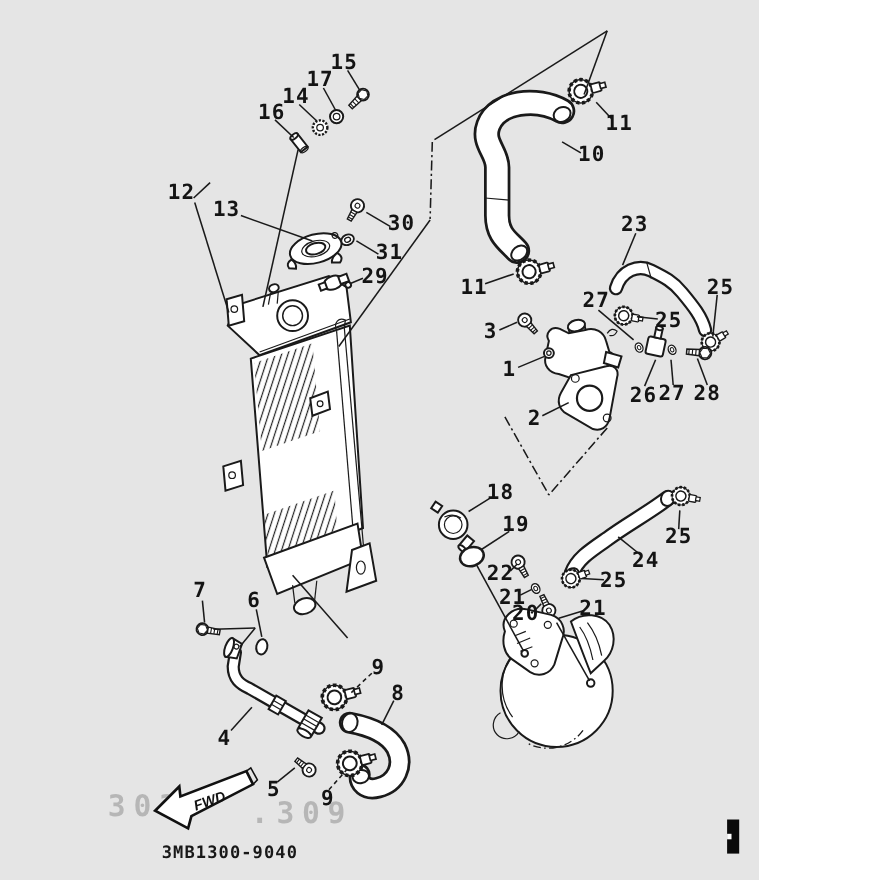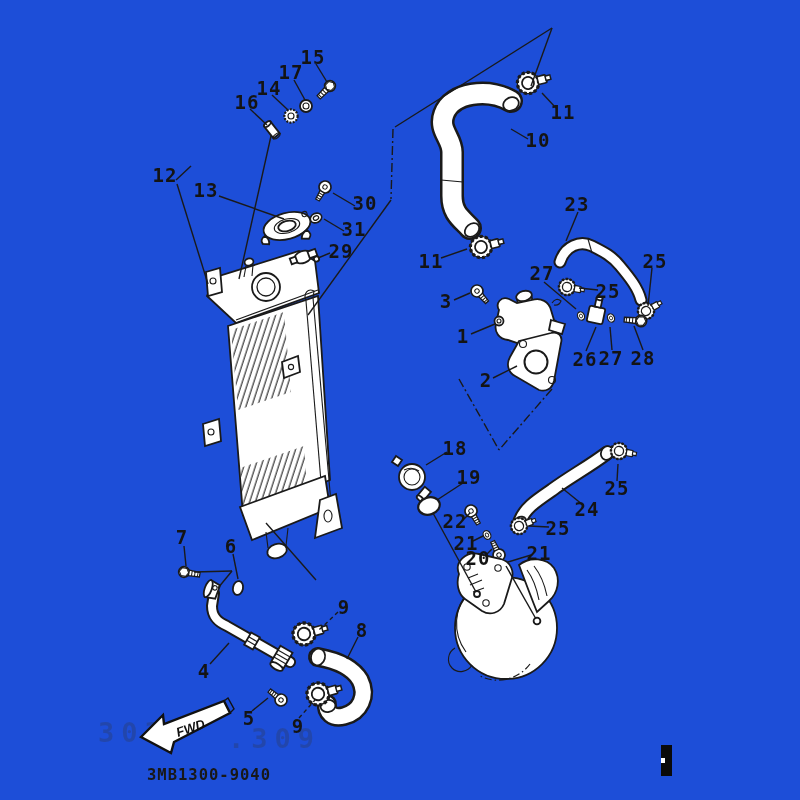--- a/index.html
+++ b/index.html
@@ -1,16 +1,16 @@
 <!DOCTYPE html>
 <html><head>
 <meta charset="utf-8">
 <style>
   html,body{margin:0;padding:0;background:#fff;}
-  #stage{position:relative;width:800px;height:800px;background:#1d4ed8;overflow:hidden;
+  #stage{position:relative;width:690px;height:800px;background:#e5e5e5;overflow:hidden;
          font-family:"Liberation Sans",sans-serif;}
   svg{position:absolute;left:0;top:0;}
   .part{fill:#ffffff;stroke:#1a1a1a;stroke-width:1.8;}
   .thin{fill:none;stroke:#1a1a1a;stroke-width:1.1;}
   .leader{stroke:#1a1a1a;stroke-width:1.4;fill:none;}
   .leader.dashed{stroke-dasharray:4 3.2;}
   .leader.phantom{stroke-dasharray:9 3 2 3;}
   #callout-layer text{font:bold 19px "DejaVu Sans Mono",monospace;fill:#141414;
       text-anchor:middle;dominant-baseline:central;letter-spacing:1px;}
   .wm{font:bold 27px "DejaVu Sans Mono",monospace;fill:#333;opacity:.26;letter-spacing:7px;}

